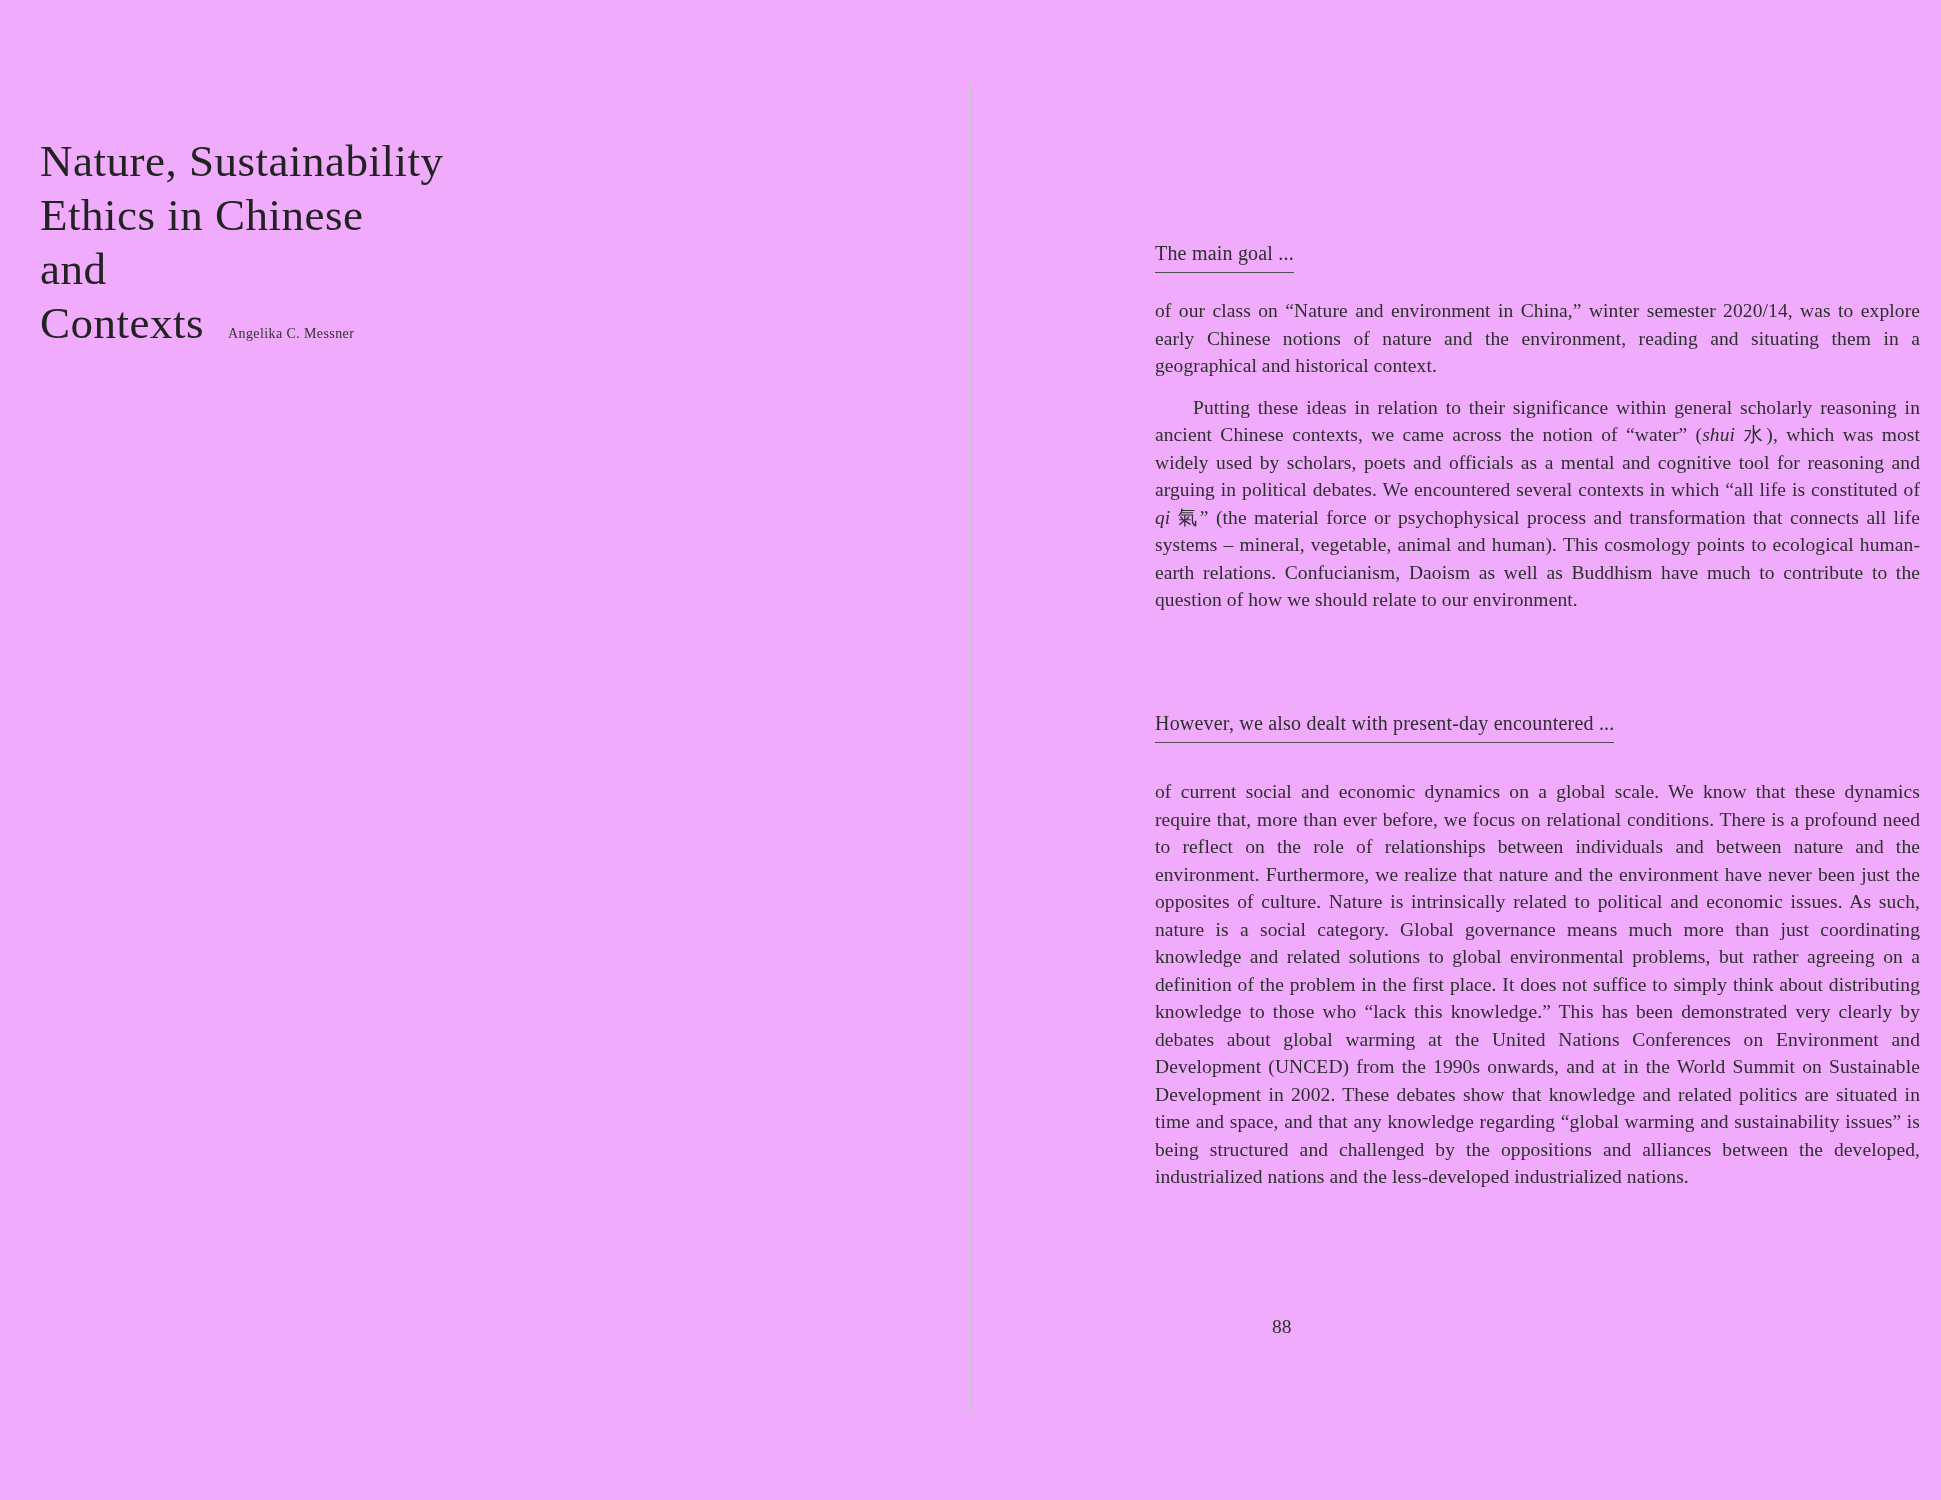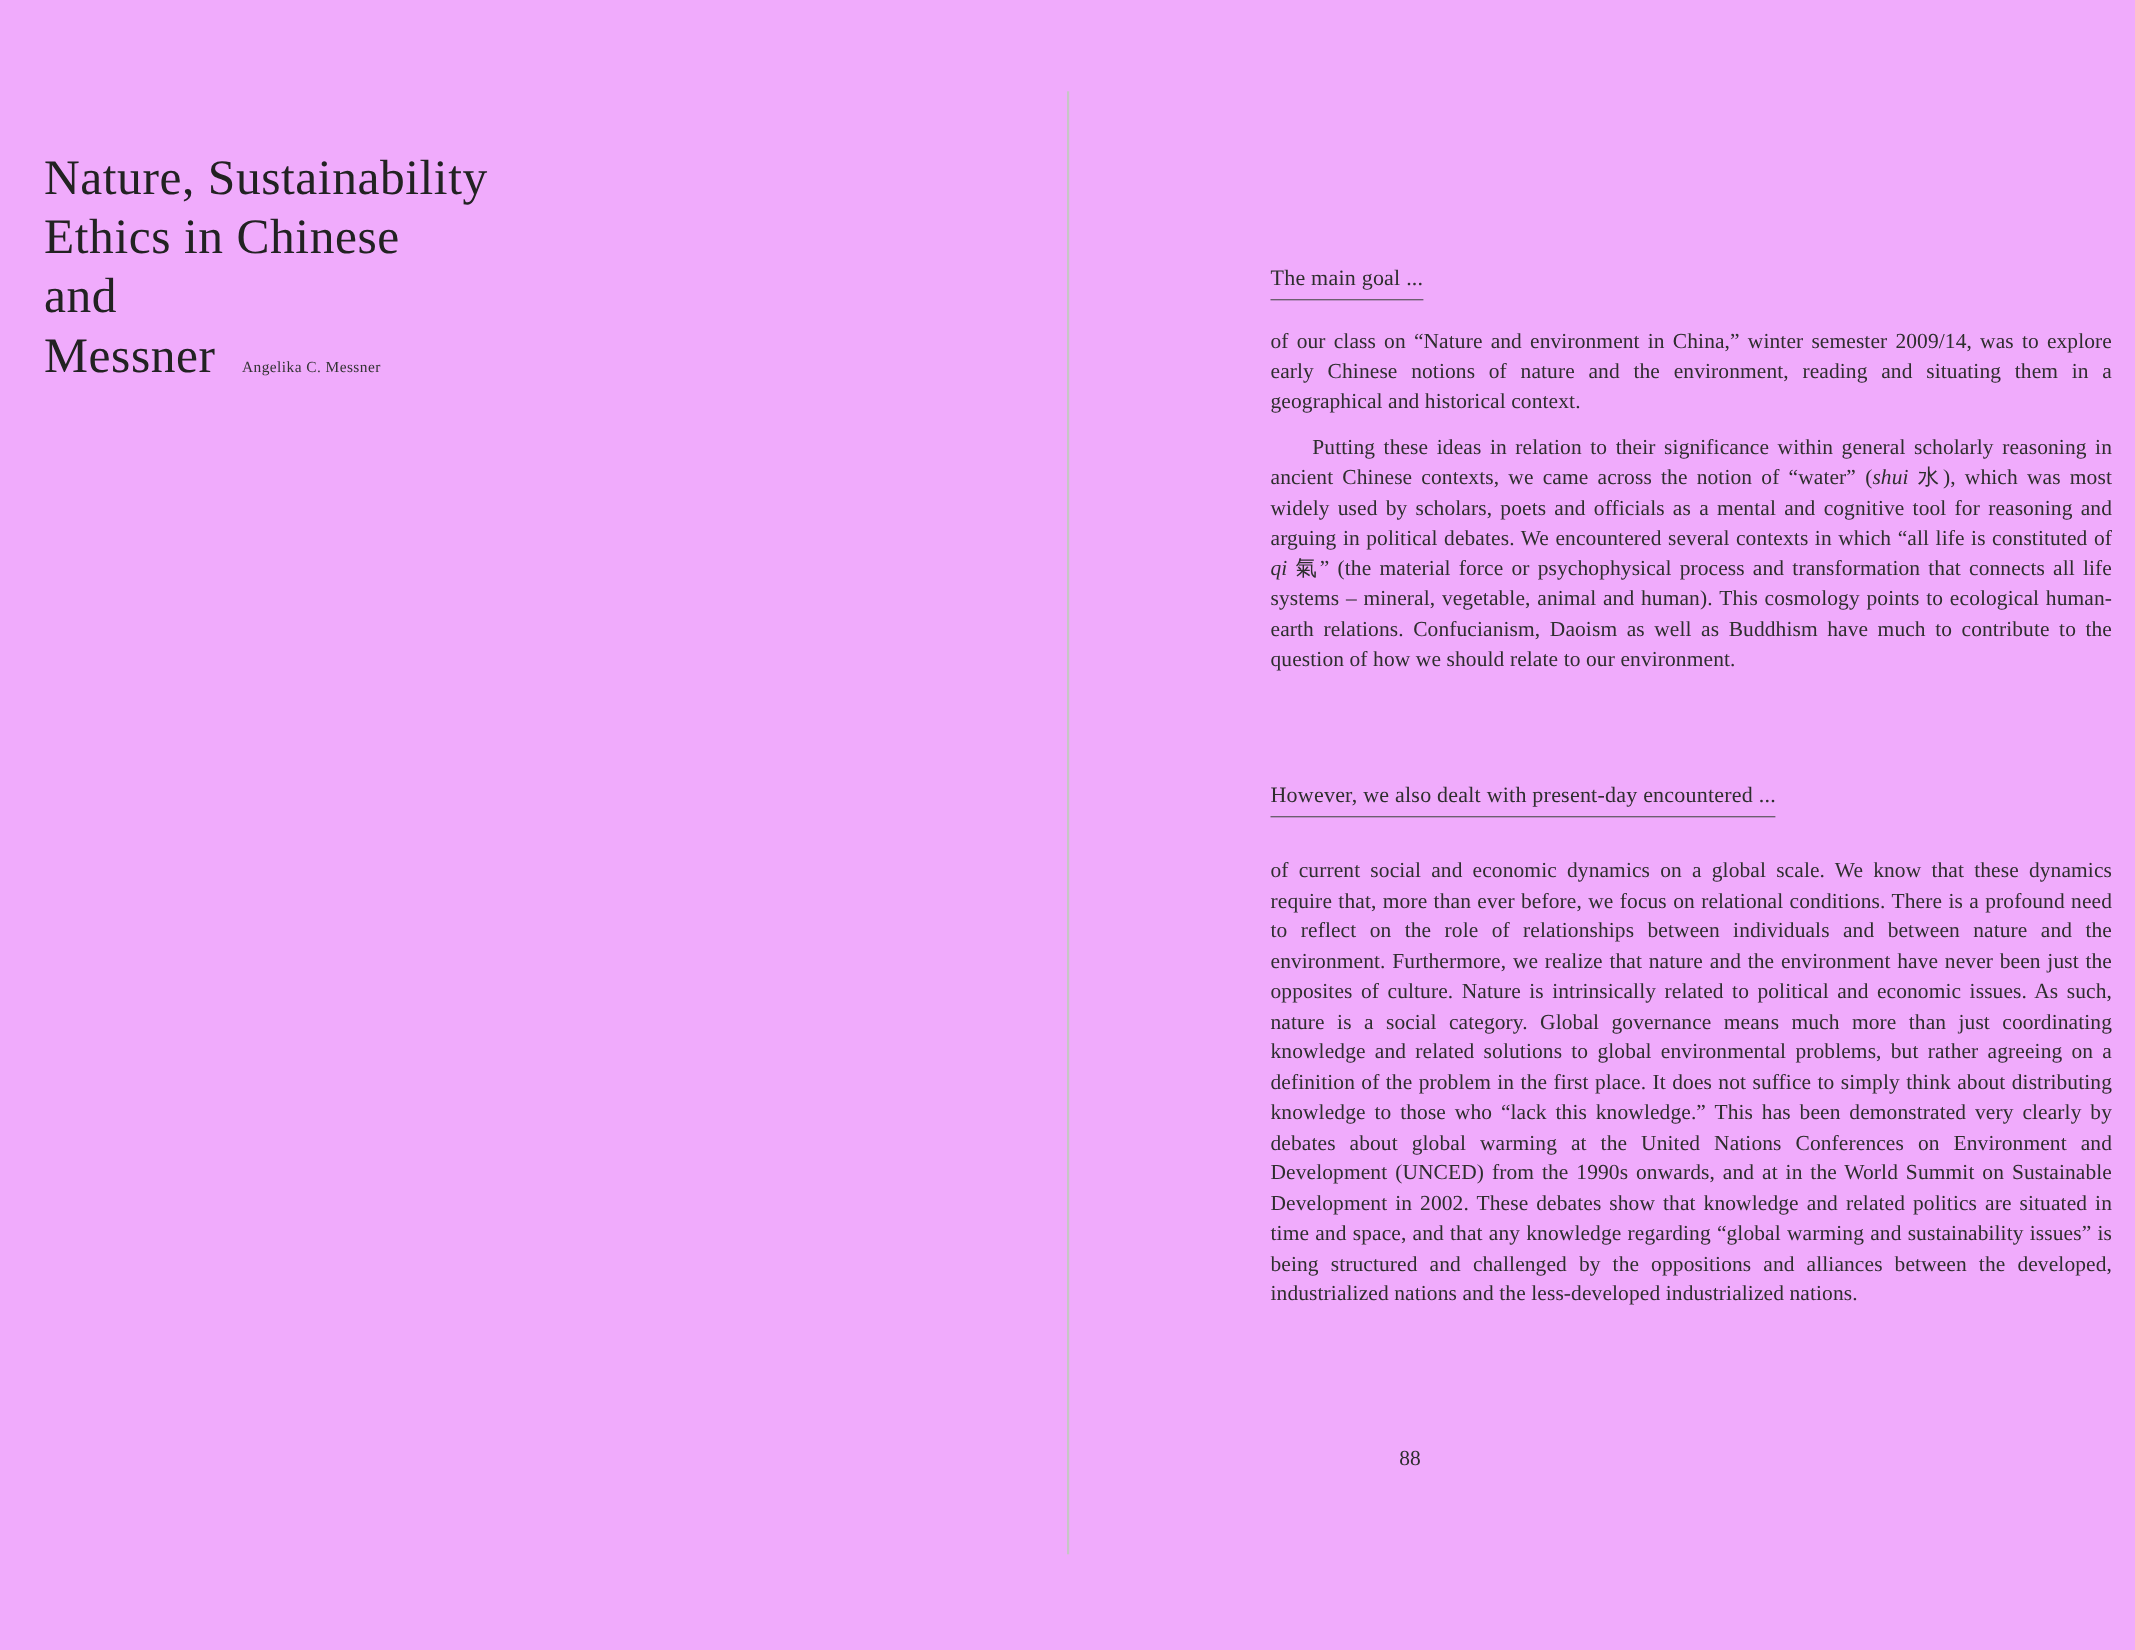--- a/index.html
+++ b/index.html
@@ -104,32 +104,32 @@
 </head>
 <body>
 
 <div class="canvas">
 
   <div class="title-block">
     <h1 style="margin:0; font-weight:400;">
       <span class="title-line">Nature, Sustainability</span>
       <span class="title-line">Ethics in Chinese</span>
       <span class="title-line">and</span>
-      <span class="title-line title-last"><span>Messner</span><span class="author">Angelika C. Messner</span></span>
+      <span class="title-line title-last"><span>Contexts</span><span class="author">Angelika C. Messner</span></span>
     </h1>
   </div>
 
   <div class="divider"></div>
 
   <h2 class="col section-heading h1-pos">
     <span class="underlined">The main goal ...</span>
   </h2>
 
   <div class="col body-text b1-pos">
-    <p>of our class on “Nature and environment in China,” winter semester 2009/14, was to explore early Chinese notions of nature and the environment, reading and situating them in a geographical and historical context.</p>
+    <p>of our class on “Nature and environment in China,” winter semester 2020/14, was to explore early Chinese notions of nature and the environment, reading and situating them in a geographical and historical context.</p>
     <p class="indented"><span>Putting these ideas in relation to their significance within general scholarly reasoning in ancient Chinese contexts, we came across the notion of “water” (</span><span class="term">shui</span><span> 水), which was most widely used by scholars, poets and officials as a mental and cognitive tool for reasoning and arguing in political debates. We encountered several contexts in which “all life is constituted of </span><span class="term">qi</span><span> 氣” (the material force or psychophysical process and transformation that connects all life systems – mineral, vegetable, animal and human). This cosmology points to ecological human-earth relations. Confucianism, Daoism as well as Buddhism have much to contribute to the question of how we should relate to our environment.</span></p>
   </div>
 
   <h2 class="col section-heading h2-pos">
     <span class="underlined">However, we also dealt with present-day encountered ...</span>
   </h2>
 
   <div class="col body-text b2-pos">
     <p>of current social and economic dynamics on a global scale. We know that these dynamics require that, more than ever before, we focus on relational conditions. There is a profound need to reflect on the role of relationships between individuals and between nature and the environment. Furthermore, we realize that nature and the environment have never been just the opposites of culture. Nature is intrinsically related to political and economic issues. As such, nature is a social category. Global governance means much more than just coordinating knowledge and related solutions to global environmental problems, but rather agreeing on a definition of the problem in the first place. It does not suffice to simply think about distributing knowledge to those who “lack this knowledge.” This has been demonstrated very clearly by debates about global warming at the United Nations Conferences on Environment and Development (UNCED) from the 1990s onwards, and at in the World Summit on Sustainable Development in 2002. These debates show that knowledge and related politics are situated in time and space, and that any knowledge regarding “global warming and sustainability issues” is being structured and challenged by the oppositions and alliances between the developed, industrialized nations and the less-developed industrialized nations.</p>
   </div>

